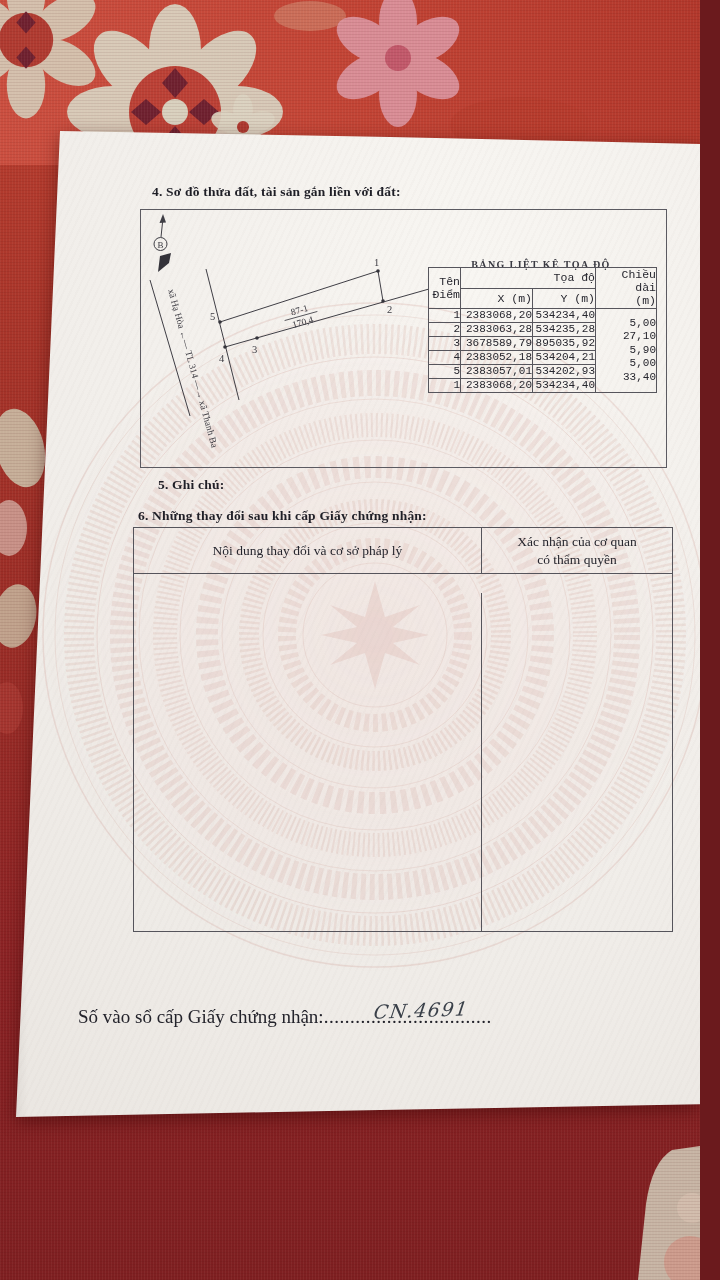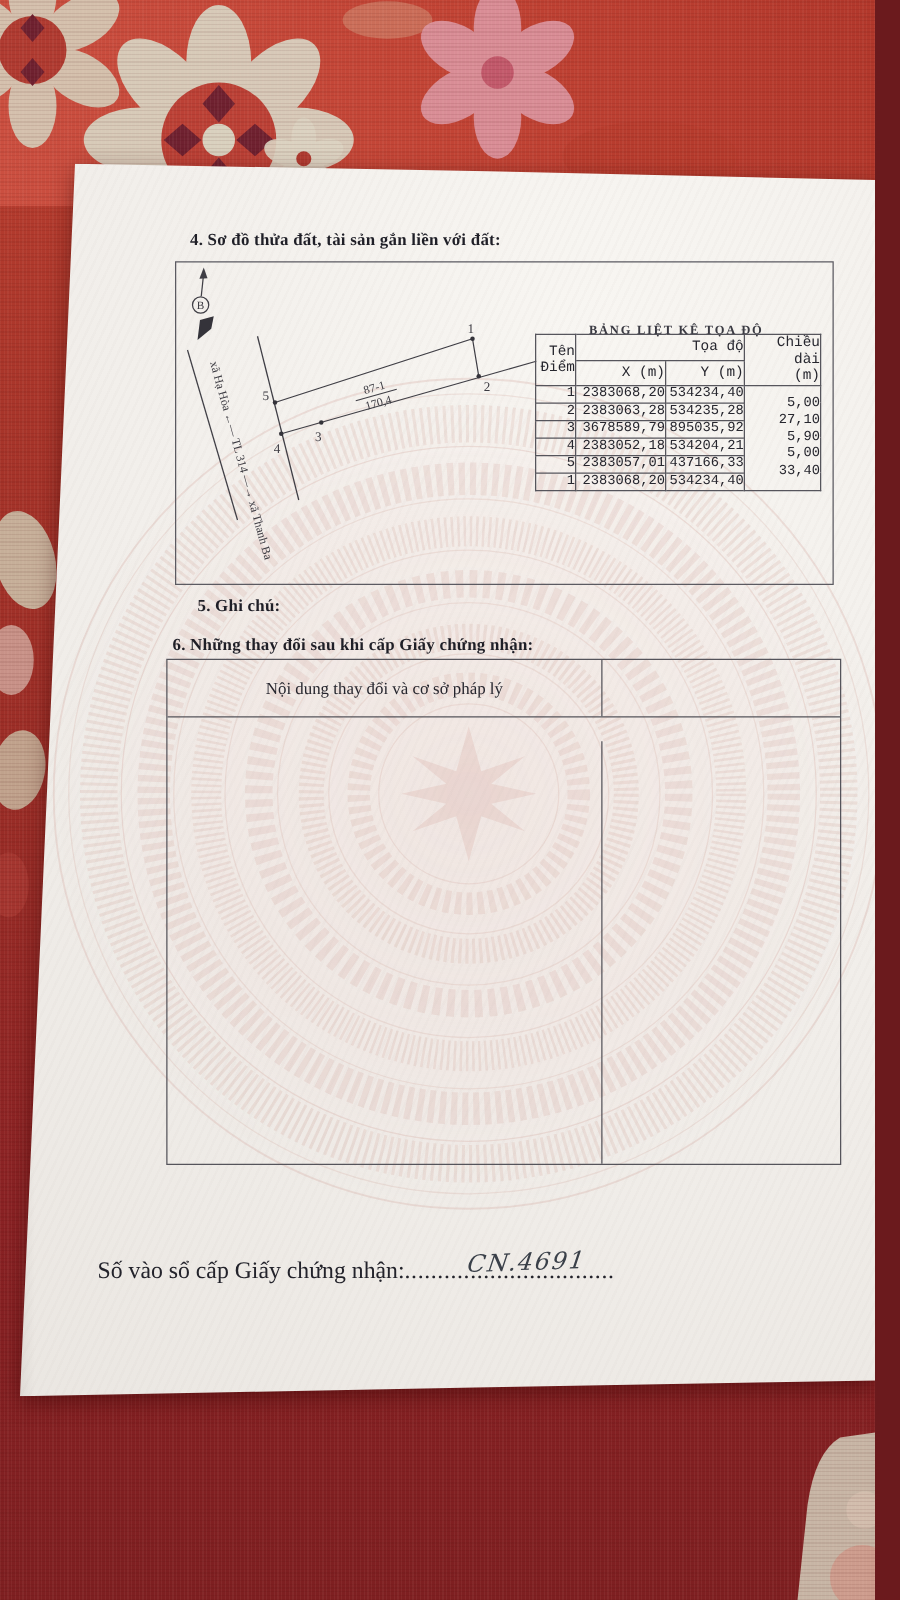--- a/index.html
+++ b/index.html
@@ -260,36 +260,40 @@
         <td>895035,92</td>
       </tr>
       <tr>
         <td>4</td>
         <td>2383052,18</td>
         <td>534204,21</td>
       </tr>
       <tr>
         <td>5</td>
         <td>2383057,01</td>
-        <td>437166,33</td>
+        <td>534202,93</td>
       </tr>
       <tr>
         <td>1</td>
         <td>2383068,20</td>
         <td>534234,40</td>
       </tr>
     </tbody>
         </table>
 
     <div class="abs heading" style="left:140px;top:477px;margin-left:18px;">5. Ghi chú:</div>
     <div class="abs heading" style="left:138px;top:508px;">6. Những thay đổi sau khi cấp Giấy chứng nhận:</div>
 
     <div class="abs ch-table">
       <div class="ch-head">
         <div class="ch-c1">Nội dung thay đổi và cơ sở pháp lý</div>
+        <div class="ch-c2">
+          <span>Xác nhận của cơ quan</span>
+          <span>có thẩm quyền</span>
+        </div>
       </div>
       <div class="ch-body">
         <div class="ch-b1"></div>
         <div class="ch-b2"></div>
       </div>
     </div>
 
     <div class="abs registry">
       <span>Số vào sổ cấp Giấy chứng nhận:</span><span class="dots">................................</span>
       <span class="handwrite">CN.4691</span>

